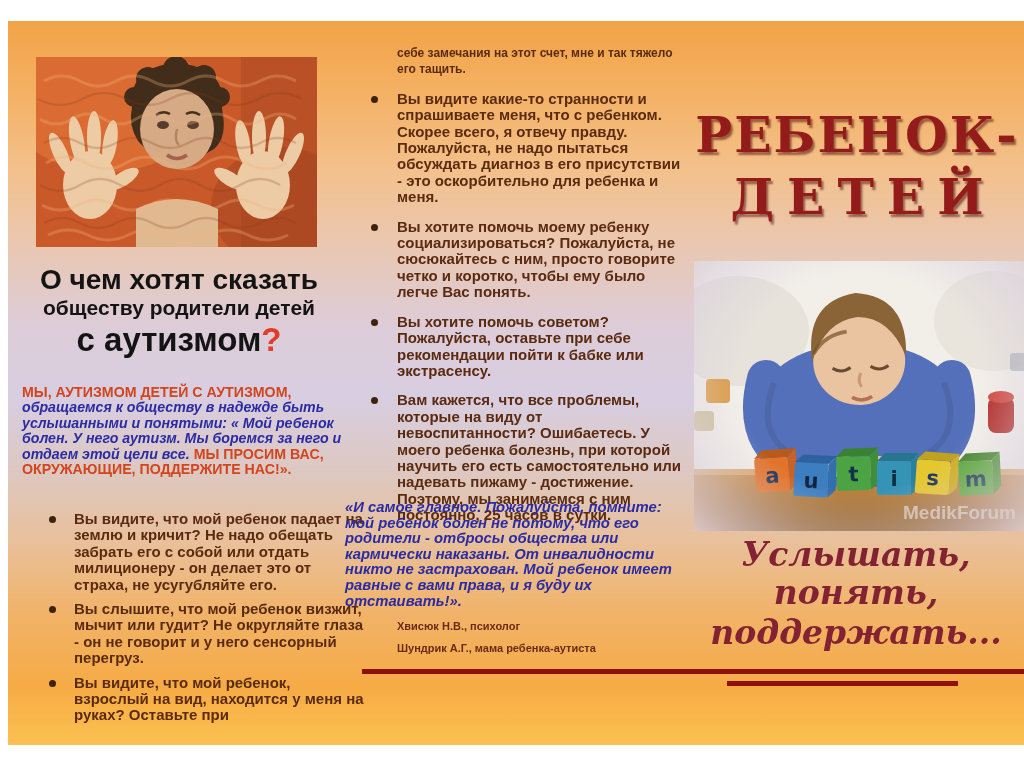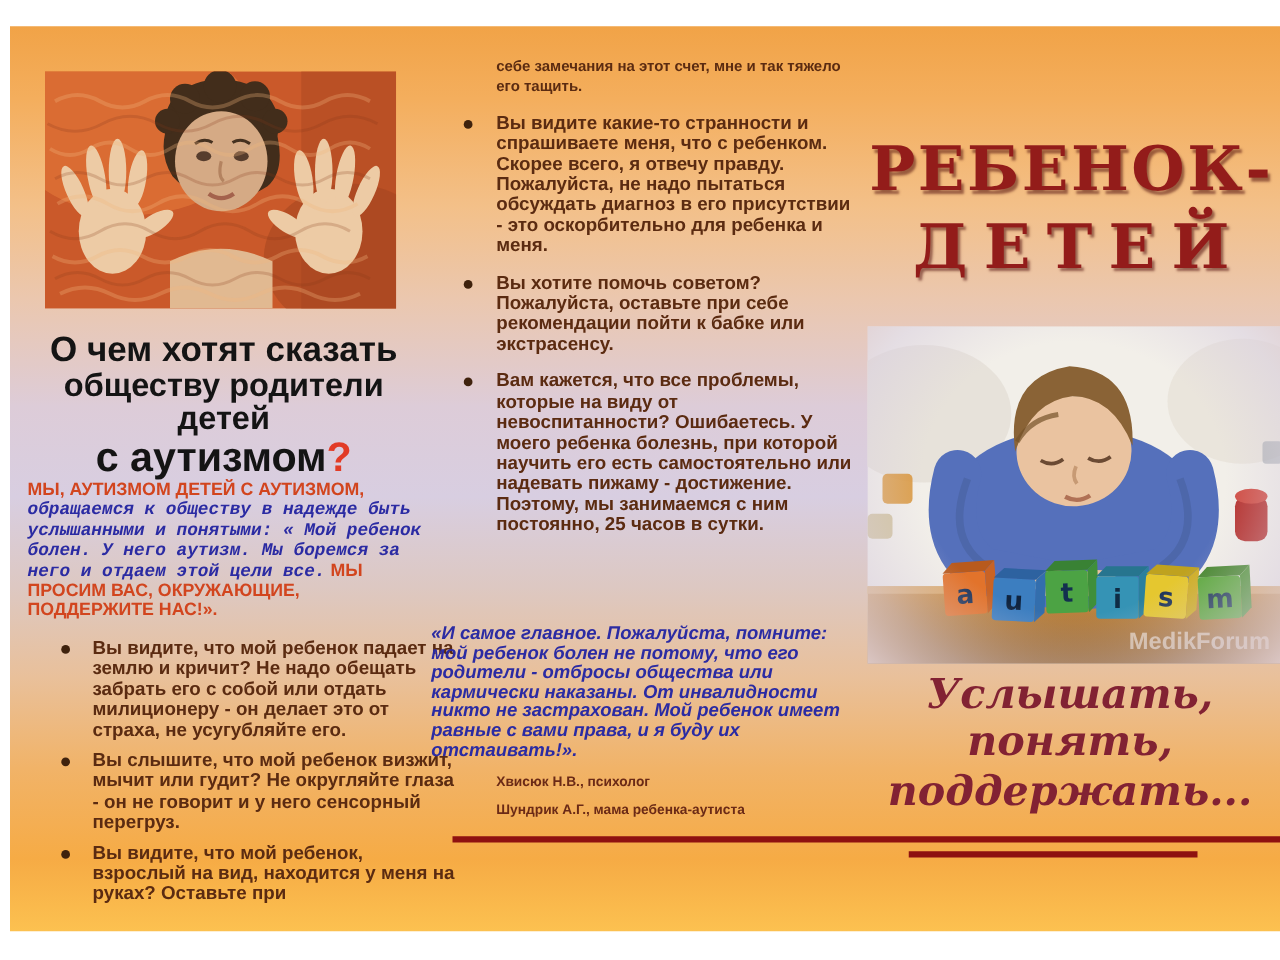--- a/index.html
+++ b/index.html
@@ -11,26 +11,26 @@
     position:absolute;left:8px;top:21px;width:1016px;height:724px;
     background:linear-gradient(180deg,
       #f1a347 0%, #f4ae5d 8%, #f3c089 20%, #ebc7ae 30%, #ddccd8 42%,
       #d8cee1 52%, #ddc8c2 62%, #e9c09a 72%, #f1b368 82%, #f6ab45 92%, #fcc150 100%);
   }
   .abs{position:absolute;}
   
   .photo-left{left:28px;top:36px;width:281px;height:190px;overflow:hidden;}
   .heading-left{left:4px;top:243px;width:334px;text-align:center;color:#141414;font-weight:bold;}
   .hl1{font-size:28px;line-height:31px;letter-spacing:0;}
-  .hl2{font-size:26px;line-height:26px;}
+  .hl2{font-size:21px;line-height:26px;}
   .hl3{font-size:33px;line-height:37px;}
   .qmark{color:#e23b26;}
   .appeal{left:14px;top:364px;width:322px;font-size:14.2px;line-height:15.4px;font-weight:bold;}
   .appeal-red{color:#d2451e;}
-  .appeal-blue{color:#2b2ba3;font-style:italic;font-family:Liberation Mono, monospace;}
+  .appeal-blue{color:#2b2ba3;font-style:italic;}
   ul.blist{left:14px;top:475px;width:332px;margin:15px;padding:0;list-style:none;}
   ul.blist li{
     position:relative;padding-left:37px;margin:0 0 8px 0;
     font-size:15px;line-height:16.4px;font-weight:bold;color:#5b2b11;
   }
   ul.blist li::before{
     content:"";position:absolute;left:12px;top:5px;width:7px;height:7px;border-radius:50%;background:#3f220d;
   }
   
   .middle{left:337px;top:24px;width:340px;}
@@ -143,20 +143,21 @@
   <ul class="abs blist">
     <li>Вы видите, что мой ребенок падает на землю и кричит? Не надо обещать забрать его с собой или отдать милиционеру - он делает это от страха, не усугубляйте его.</li>
     <li>Вы слышите, что мой ребенок визжит, мычит или гудит? Не округляйте глаза - он не говорит и у него сенсорный перегруз.</li>
     <li>Вы видите, что мой ребенок, взрослый на вид, находится у меня на руках? Оставьте при</li>
   </ul>
 
   <div class="abs middle">
     <p class="cont-par">себе замечания на этот счет, мне и так тяжело его тащить.</p>
     <ul class="mlist">
       <li>Вы видите какие-то странности и спрашиваете меня, что с ребенком. Скорее всего, я отвечу правду. Пожалуйста, не надо пытаться обсуждать диагноз в его присутствии - это оскорбительно для ребенка и меня.</li>
+      <li>Вы хотите помочь моему ребенку социализироваться? Пожалуйста, не сюсюкайтесь с ним, просто говорите четко и коротко, чтобы ему было легче Вас понять.</li>
       <li>Вы хотите помочь советом? Пожалуйста, оставьте при себе рекомендации пойти к бабке или экстрасенсу.</li>
       <li>Вам кажется, что все проблемы, которые на виду от невоспитанности? Ошибаетесь. У моего ребенка болезнь, при которой научить его есть самостоятельно или надевать пижаму - достижение. Поэтому, мы занимаемся с ним постоянно, 25 часов в сутки.</li>
     </ul>
   </div>
 
   <div class="abs quote">«И самое главное. Пожалуйста, помните: мой ребенок болен не потому, что его родители - отбросы общества или кармически наказаны. От инвалидности никто не застрахован. Мой ребенок имеет равные с вами права, и я буду их отстаивать!».</div>
 
   <div class="abs signatures">
     <div>Хвисюк Н.В., психолог</div>
     <div>Шундрик А.Г., мама ребенка-аутиста</div>

